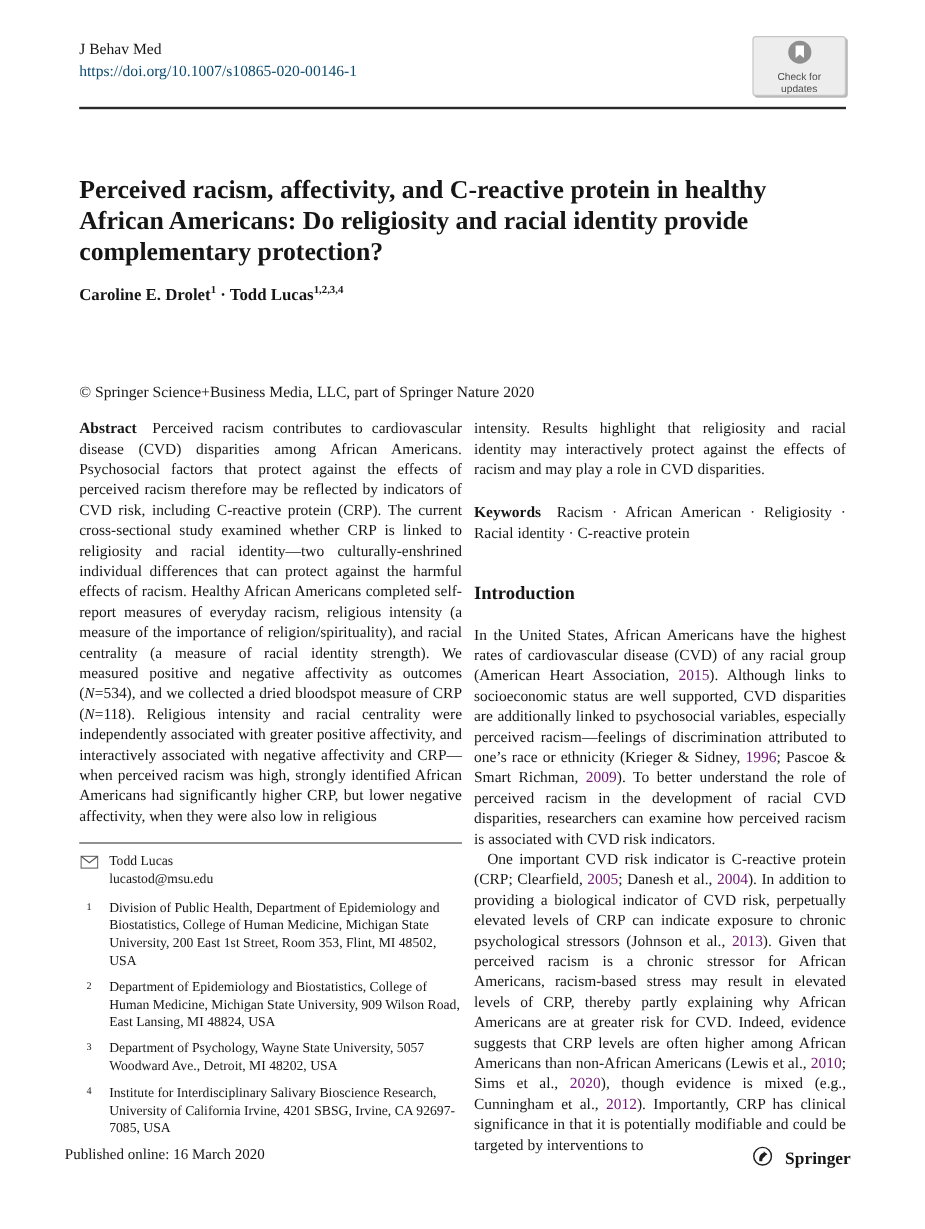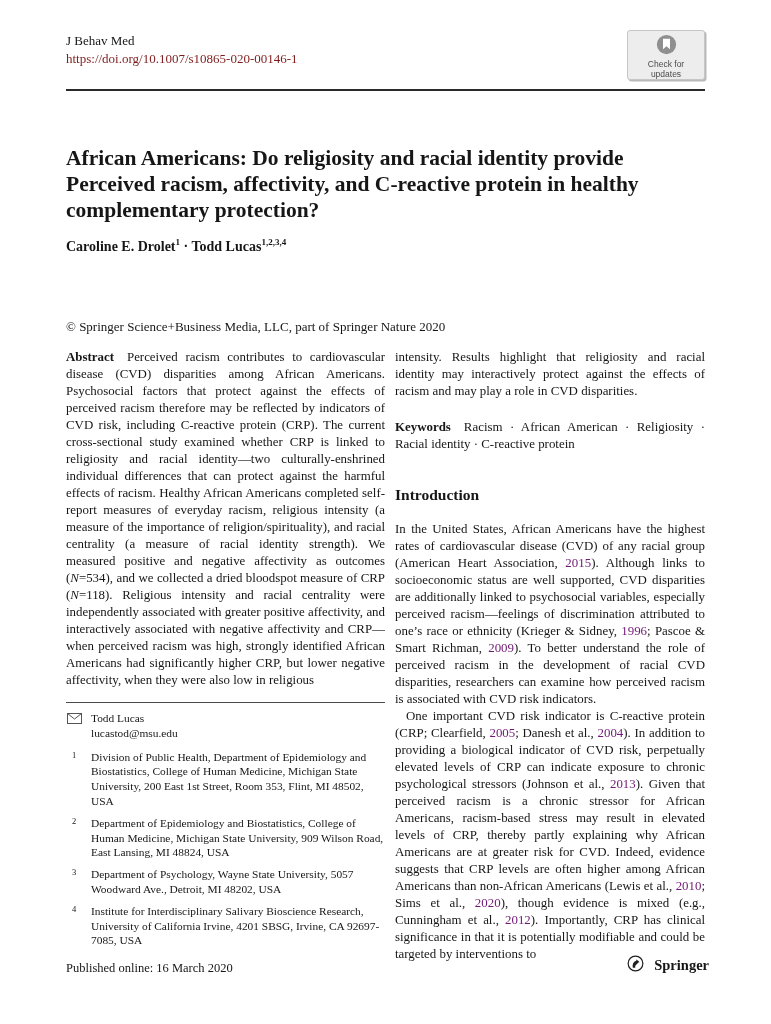--- a/index.html
+++ b/index.html
@@ -6,21 +6,21 @@
   .page {
     position:relative; width:771px; height:1024px; margin:0 auto;
     background:#ffffff; overflow:hidden;
     font-family:"Liberation Serif", serif; color:#161616;
   }
   .content { padding:0 66px; }
 
   
   .header-row { display:flex; justify-content:space-between; align-items:flex-start; padding-top:32px; }
   .journal-meta { font-size:13px; line-height:18px; }
-  .journal-meta .doi { color:#7f1d1d; text-decoration:none; }
+  .journal-meta .doi { color:#0c4a6e; text-decoration:none; }
   .badge {
     width:76px; height:48px; background:#ededed; border:1px solid #c6c6c6;
     border-radius:3px; box-shadow:1.5px 1.5px 0 #b9b9b9;
     display:flex; flex-direction:column; align-items:center; justify-content:flex-end;
     gap:1px; cursor:pointer; margin-top:-2px;
   }
   .badge-text { font-family:"Liberation Sans", sans-serif; font-size:8.5px; line-height:9.5px; color:#4c4c4c; text-align:center; }
   .top-rule { border:none; border-top:2.5px solid #2a2a2a; margin:9px 0 0 0; }
 
   
@@ -44,21 +44,21 @@
 
   
   .footnote-block { margin-top:13px; font-size:11.4px; line-height:14.8px; text-align:left; }
   .fn-rule { border:none; border-top:1.5px solid #4a4a4a; margin:0 0 8px 0; }
   .correspondence { display:flex; gap:9px; margin-bottom:9px; padding-left:1px; }
   .envelope { flex:none; margin-top:2px; }
   .affil { position:relative; padding-left:25px; margin-bottom:7px; }
   .affil-num { position:absolute; left:6px; top:-2px; font-size:8.5px; }
 
   
-  .footer { position:absolute; left:66px; right:62px; top:955px; display:flex; justify-content:space-between; align-items:flex-end; }
+  .footer { position:absolute; left:54px; right:62px; top:955px; display:flex; justify-content:space-between; align-items:flex-start; }
   .published { font-size:12.5px; }
   .springer { display:flex; align-items:center; gap:10px; font-size:14.5px; font-weight:bold; }
 </style>
 </head>
 <body>
 
 <div class="page">
   <div class="content">
 
     <div class="header-row">
@@ -75,22 +75,22 @@
         </span>
         <span class="badge-text">
           <span>Check for</span><br>
           <span>updates</span>
         </span>
       </div>
     </div>
     <hr class="top-rule">
 
     <div class="title">
+      <div>Perceived racism, affectivity, and C-reactive protein in healthy</div>
       <div>African Americans: Do religiosity and racial identity provide</div>
-      <div>Perceived racism, affectivity, and C-reactive protein in healthy</div>
       <div>complementary protection?</div>
     </div>
     <div class="authors"><span>Caroline E. Drolet</span><sup>1</sup><span> · </span><span>Todd Lucas</span><sup>1,2,3,4</sup></div>
 
     <div class="dates">
       <div>© Springer Science+Business Media, LLC, part of Springer Nature 2020</div>
     </div>
 
     <div class="columns">
 

